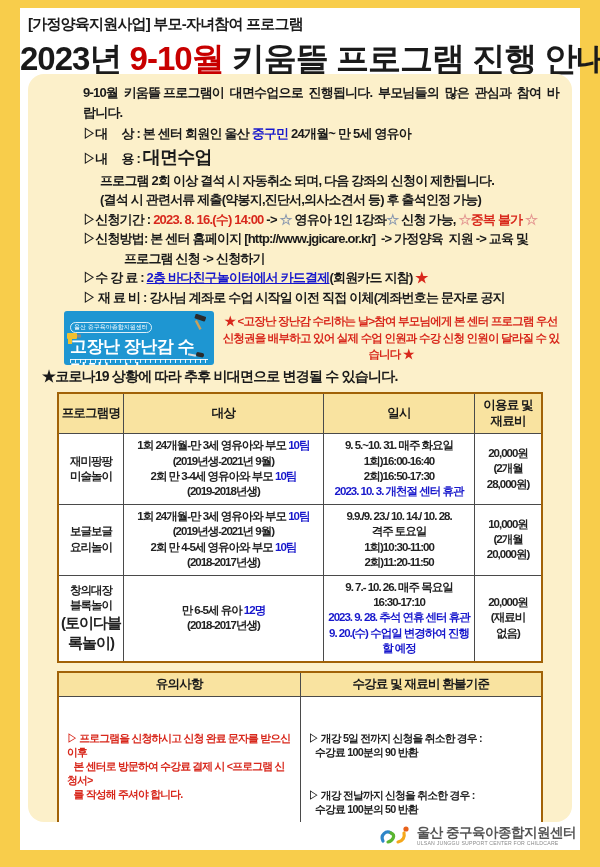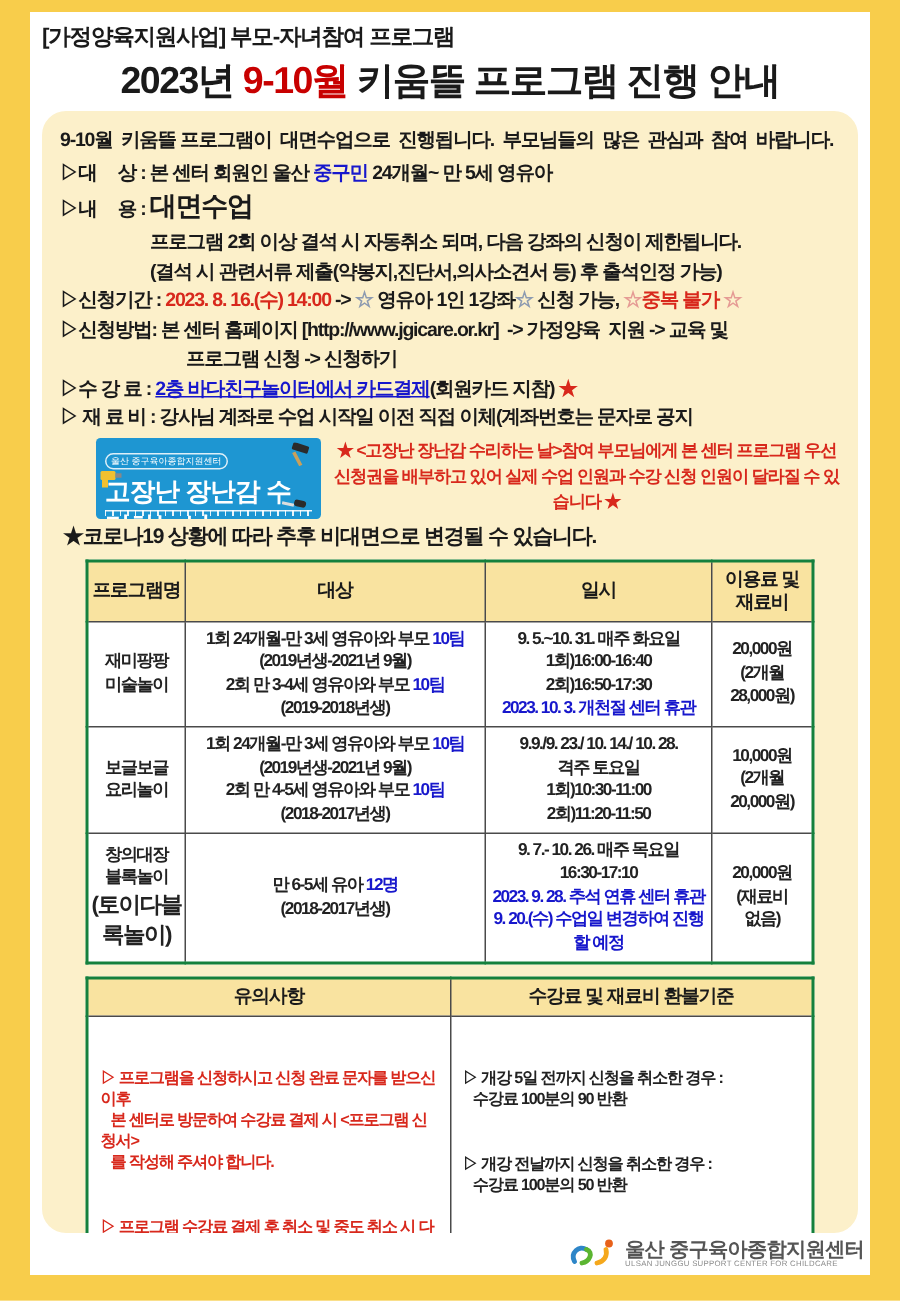--- a/index.html
+++ b/index.html
@@ -14,34 +14,34 @@
     position: absolute; top: 8px; left: 20px;
     width: 560px; height: 842px;
     background: #ffffff;
   }
   .tagline {
     padding: 7px 16px 0 8px;
     font-size: 15px; font-weight: bold; letter-spacing: -0.8px;
   }
   .title {
     text-align: center; margin-top: 3px;
-    font-size: 25px; font-weight: bold; letter-spacing: -1px;
+    font-size: 33px; font-weight: bold; letter-spacing: -1px;
     white-space: nowrap;
   }
   .title-red { color: #C80000; }
   .main-box {
     position: absolute; top: 66px; left: 8px; right: 8px; bottom: 28px;
     background: #FCF0CA; border-radius: 16px;
     padding: 9px 12px 34px 12px;
     overflow: hidden;
   }
   .lead { font-size: 12.5px; font-weight: bold; letter-spacing: -1px; margin-bottom: 2px; }
   .detail {
     font-size: 13px; font-weight: bold; letter-spacing: -0.8px;
-    line-height: 1.5; white-space: pre-wrap;
+    line-height: 1.5; white-space: pre-wrap; margin-left: 43px;
   }
   .big { font-size: 18px; }
   .rt { color: #D8281C; }
   .bt { color: #1717CC; }
   .link { color: #1717CC; text-decoration: underline; }
   .star-gray { color: #8C9AB0; }
   .star-pink { color: #E59B94; }
   .indent1 { margin-left: 60px; }
   .indent2 { margin-left: 84px; }
   .notice-row { display: flex; align-items: center; gap: 8px; margin: 4px 0 3px 24px; }
@@ -64,21 +64,21 @@
   .tool { position: absolute; }
   .hammer-pos { top: 3px; right: 6px; }
   .driver-pos { bottom: 5px; right: 8px; }
   .drill-pos { top: 20px; left: 2px; }
   .notice-text {
     font-size: 11.5px; font-weight: bold; letter-spacing: -0.8px;
     color: #D8281C; line-height: 1.45; text-align: center;
   }
   .corona { font-size: 14px; font-weight: bold; letter-spacing: -0.8px; margin: 3px 0 6px 2px; }
   table { border-collapse: collapse; margin: 0 auto; background: #fff; }
-  .t1, .t2 { width: 486px; border: 2px solid #15803d; }
+  .t1, .t2 { width: 486px; border: 2px solid #a16207; }
   th, td { border: 1.5px solid #4a4a4a; }
   th {
     background: #F9E3A0; font-size: 12.5px; font-weight: bold;
     letter-spacing: -0.8px; padding: 4px 2px; white-space: pre-wrap; line-height: 1.25;
   }
   .t1 td {
     font-size: 11.5px; font-weight: bold; letter-spacing: -1px;
     text-align: center; padding: 4px 1px; line-height: 1.34; color: #222;
   }
   .c-name { width: 64px; }

